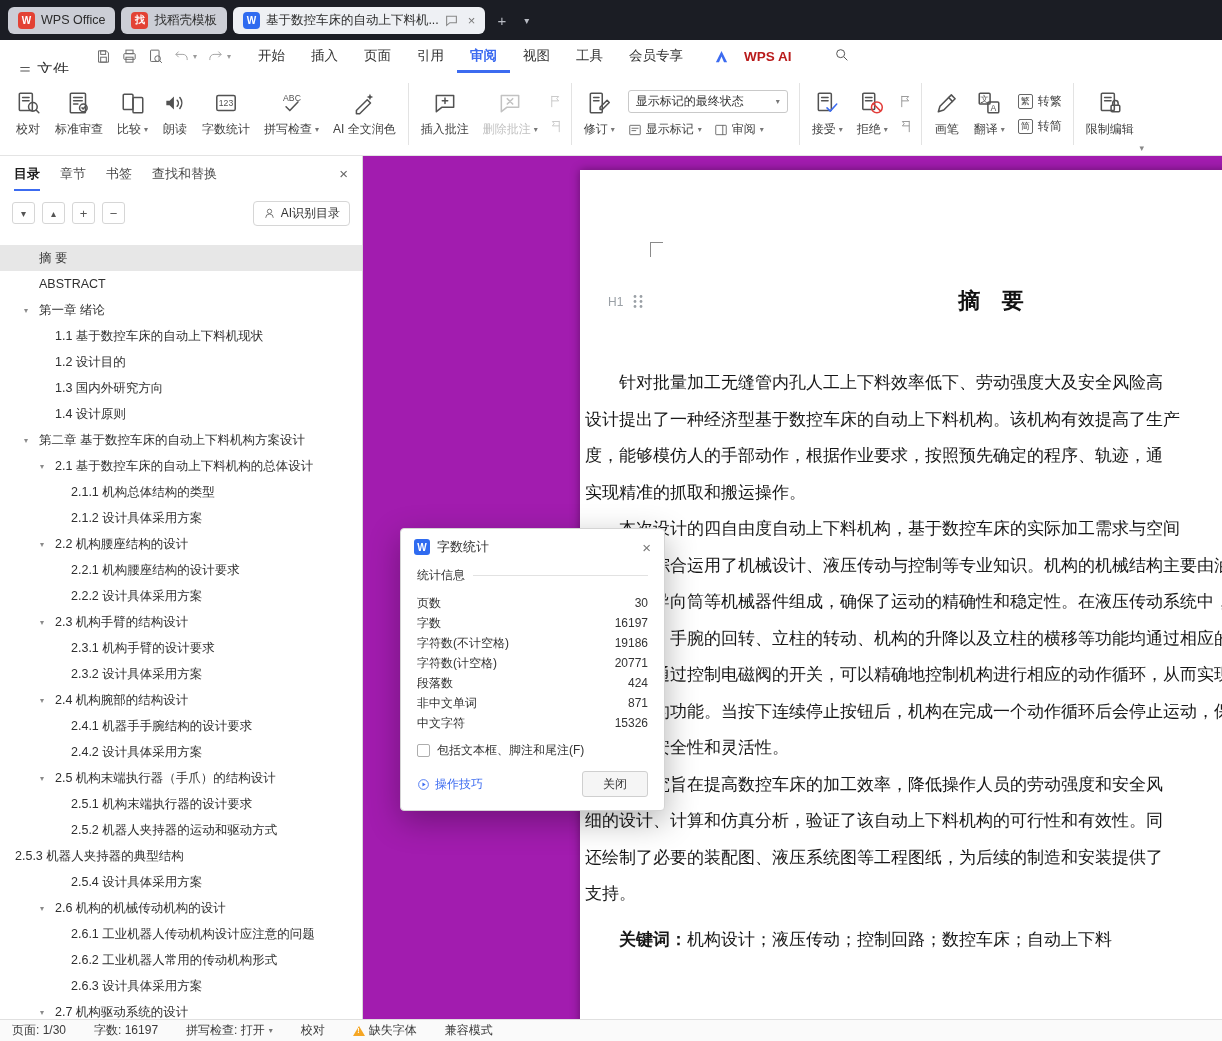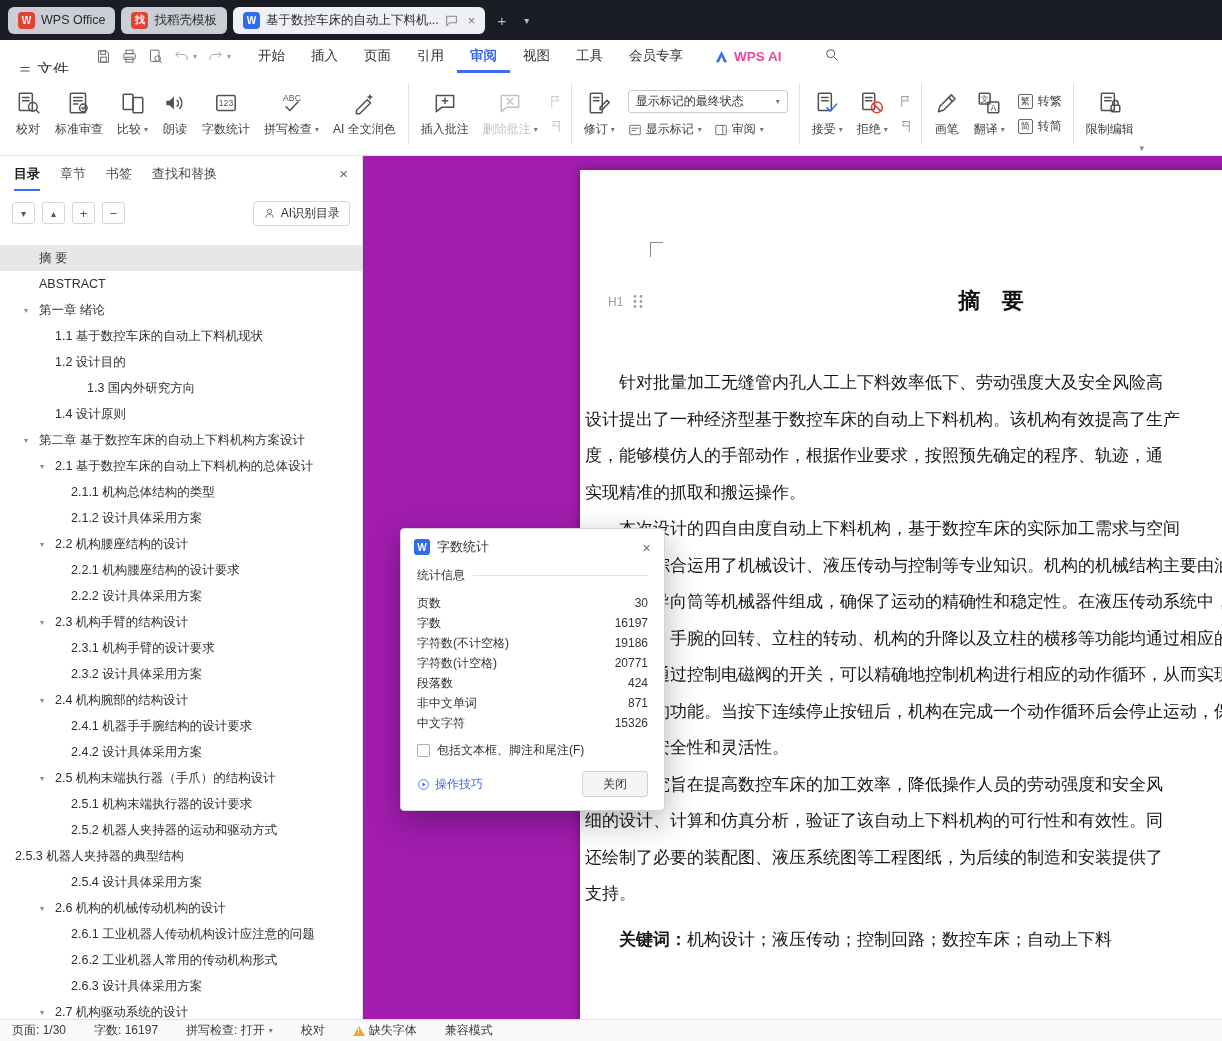--- a/index.html
+++ b/index.html
@@ -22,22 +22,22 @@
   
   .menubar { position:absolute; top:40px; left:0; right:0; height:33px; background:#fff;
              display:flex; align-items:center; padding:0 10px; }
   .file-btn { display:flex; align-items:center; gap:5px; font-size:16px; color:#333; padding:0 8px; cursor:pointer;margin-top:28px; }
   .qicons { display:flex; align-items:center; gap:2px; margin:0 10px 0 14px; }
   .qico { width:24px; height:24px; display:flex; align-items:center; justify-content:center; cursor:pointer; }
   .qico svg { width:17px; height:17px; stroke:#6b6b6b; fill:none; stroke-width:1.4; }
   .qcaret { font-size:8px; color:#9a9a9a; margin-left:-2px; margin-right:4px; }
   .menu-tab { padding:0 13px; font-size:13.5px; color:#333; height:33px; line-height:31px; cursor:pointer; }
   .menu-tab.active { color:#3c6bf0; font-weight:bold; border-bottom:3px solid #3c6bf0; }
-  .wpsai { display:flex; align-items:flex-end; gap:5px; margin-left:18px; font-size:13.5px;
-           font-weight:bold; color:#ec4899; cursor:pointer; }
+  .wpsai { display:flex; align-items:flex-end; gap:15px; margin-left:18px; font-size:13.5px;
+           font-weight:bold; color:#b91c1c; cursor:pointer; }
   .searchico { margin-left:42px; cursor:pointer; }
   .searchico svg { width:16px; height:16px; stroke:#555; fill:none; stroke-width:1.5; }
 
   
   .ribbon { position:absolute; top:73px; left:0; right:0; height:83px; background:#fff;
             border-bottom:1px solid #e4e4e4; display:flex; align-items:center; padding:0 8px; }
   .rbtn { display:flex; flex-direction:column; align-items:center; justify-content:center; gap:5px;
           padding:4px 7px; height:72px; border-radius:4px; cursor:pointer; flex:none; }
   .ico { width:26px; height:26px; stroke:#525252; fill:none; stroke-width:1.4;
          stroke-linecap:round; stroke-linejoin:round; }
@@ -481,21 +481,21 @@
           <span>第一章 绪论</span>
         </div>
         <div class="toc-item" style="padding-left: 40px;">
           <span class="toc-arrow"></span>
           <span>1.1 基于数控车床的自动上下料机现状</span>
         </div>
         <div class="toc-item" style="padding-left: 40px;">
           <span class="toc-arrow"></span>
           <span>1.2 设计目的</span>
         </div>
-        <div class="toc-item" style="padding-left: 40px; margin-left: 32px;">
+        <div class="toc-item" style="padding-left: 40px;">
           <span class="toc-arrow"></span>
           <span>1.3 国内外研究方向</span>
         </div>
         <div class="toc-item" style="padding-left: 40px;">
           <span class="toc-arrow"></span>
           <span>1.4 设计原则</span>
         </div>
         <div class="toc-item" style="padding-left: 24px;">
           <span class="toc-arrow">▾</span>
           <span>第二章  基于数控车床的自动上下料机构方案设计</span>

